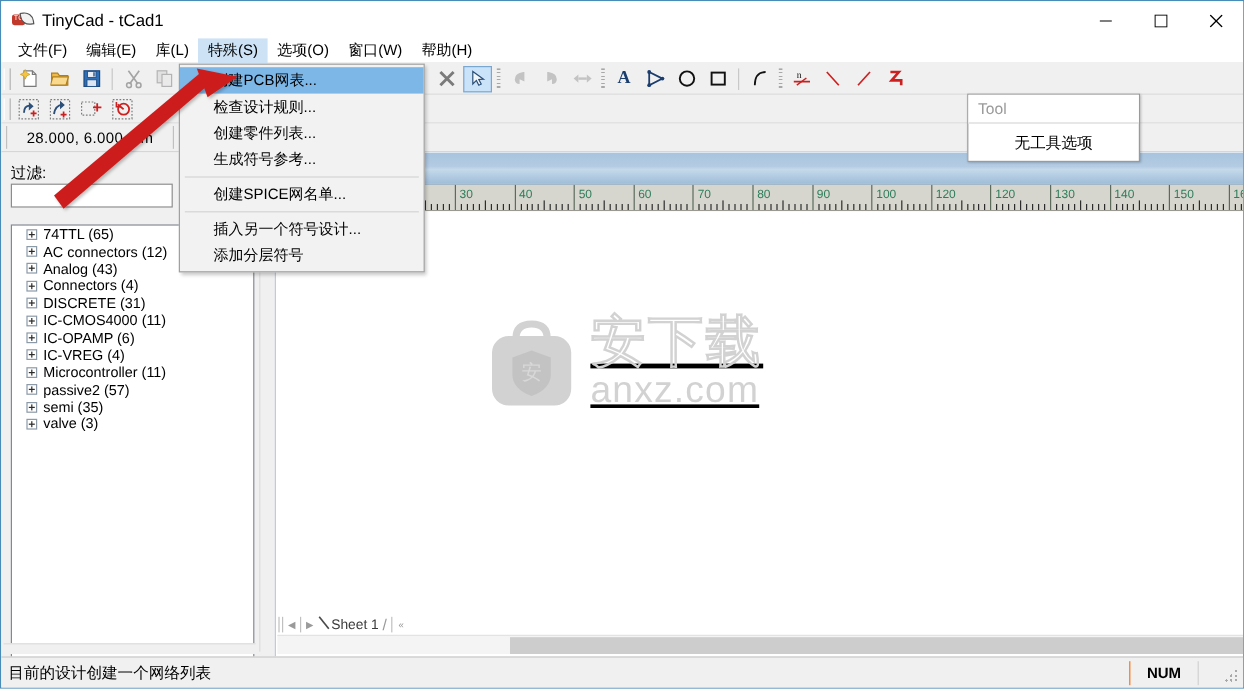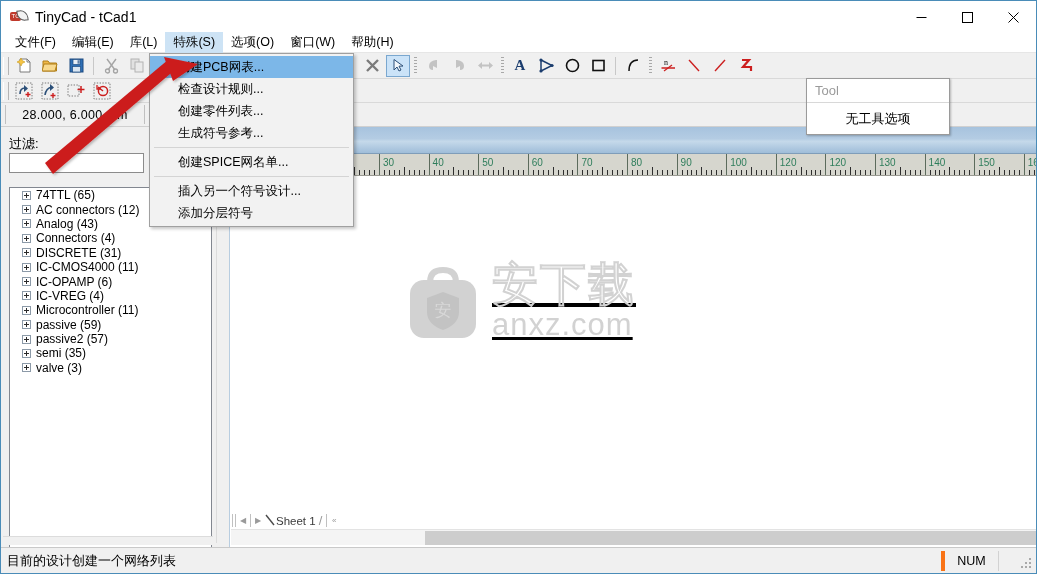--- a/index.html
+++ b/index.html
@@ -276,23 +276,23 @@
     position: absolute; left: 0; bottom: 0; width: 1035px; height: 26px;
     background: #f0f0f0;
     border-top: 1px solid #c9c9c9;
     display: flex; align-items: center;
   }
   .status-text {
     margin-left: 6px; font-size: 13px; color: #000;
   }
   .status-pane {
     position: absolute; height: 20px; top: 3px;
-    border-left: 4px solid #f97316; border-right: 1px solid #d2d2d2;
+    border-left: 1px solid #f97316; border-right: 1px solid #d2d2d2;
     display: flex; align-items: center; justify-content: center;
-    font-size: 12.5px; color: #000;
+    font-size: 12.5px; color: #000; font-weight: bold;
   }
   .grip {
     position: absolute; right: 3px; bottom: 3px; width: 13px; height: 13px;
     background-image:
       radial-gradient(circle 1px at 2px 10px, #a9a9a9 99%, transparent),
       radial-gradient(circle 1px at 6px 10px, #a9a9a9 99%, transparent),
       radial-gradient(circle 1px at 10px 10px, #a9a9a9 99%, transparent),
       radial-gradient(circle 1px at 6px 6px, #a9a9a9 99%, transparent),
       radial-gradient(circle 1px at 10px 6px, #a9a9a9 99%, transparent),
       radial-gradient(circle 1px at 10px 2px, #a9a9a9 99%, transparent);
@@ -590,24 +590,20 @@
         <span class="expander"></span>
         <span>IC-OPAMP (6)</span>
       </div>
       <div class="tree-item">
         <span class="expander"></span>
         <span>IC-VREG (4)</span>
       </div>
       <div class="tree-item">
         <span class="expander"></span>
         <span>Microcontroller (11)</span>
-      </div>
-      <div class="tree-item">
-        <span class="expander"></span>
-        <span>passive (59)</span>
       </div>
       <div class="tree-item">
         <span class="expander"></span>
         <span>passive2 (57)</span>
       </div>
       <div class="tree-item">
         <span class="expander"></span>
         <span>semi (35)</span>
       </div>
       <div class="tree-item">

